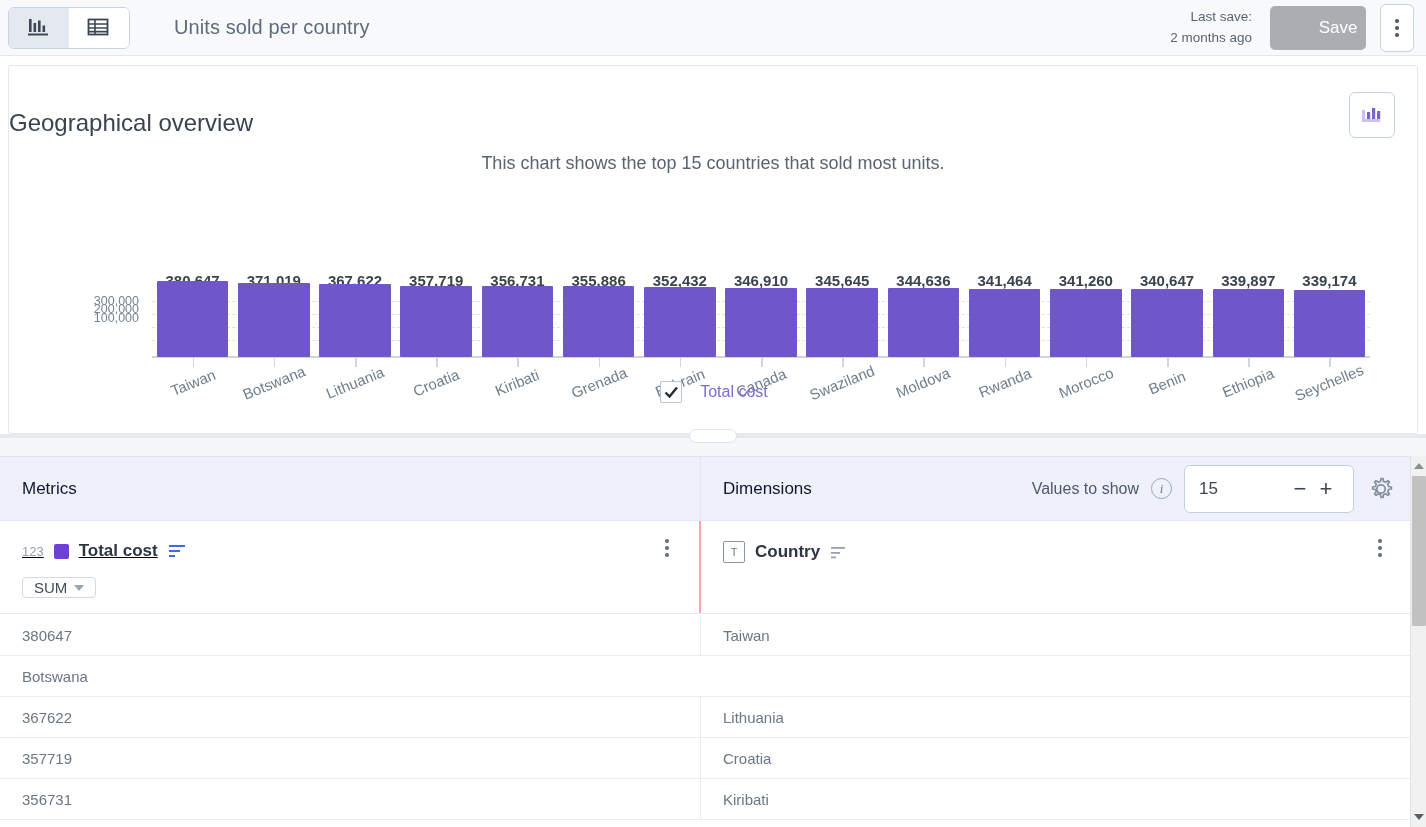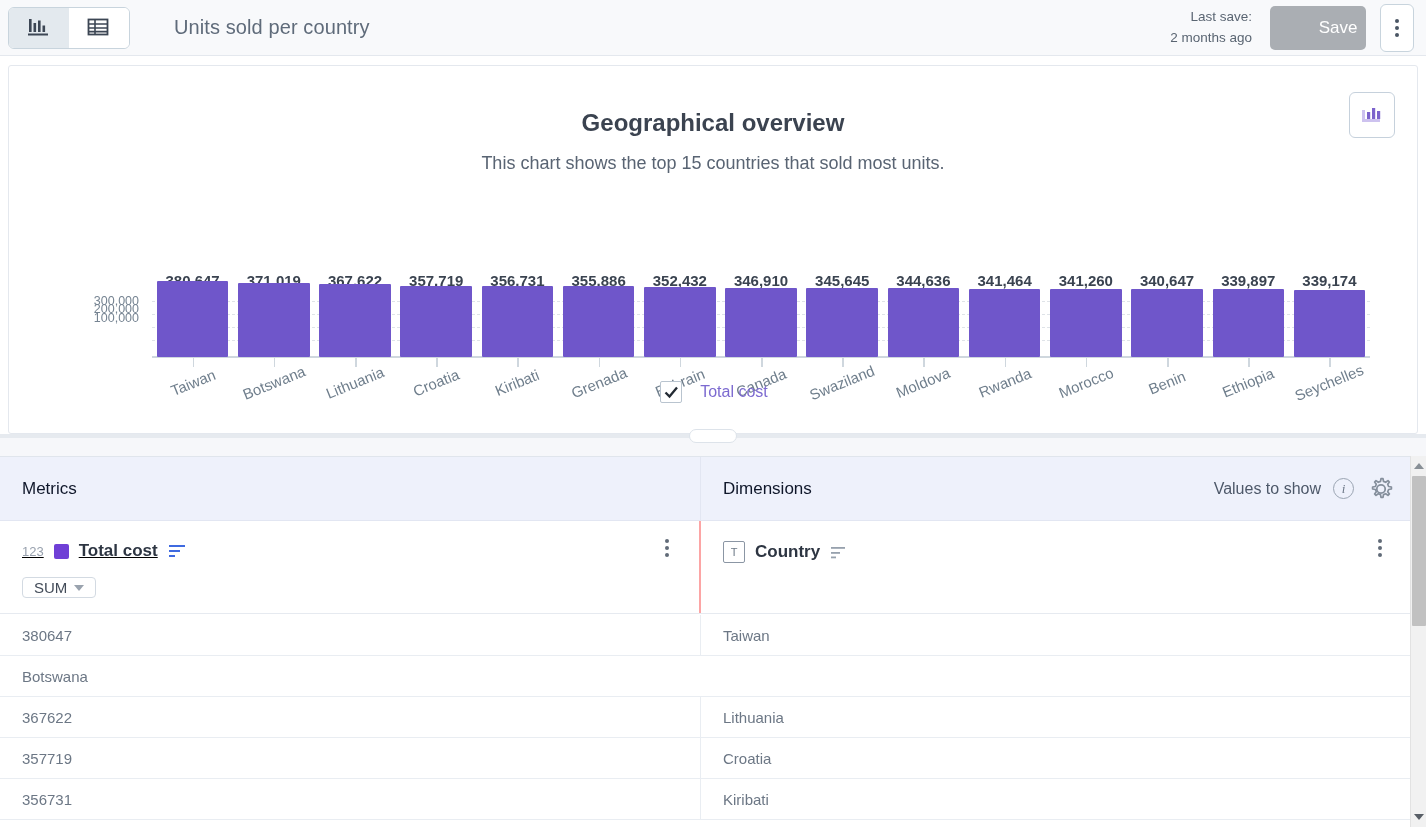--- a/index.html
+++ b/index.html
@@ -65,22 +65,22 @@
     border: 1px solid #e4e8ee;
     border-radius: 3px;
   }
   .chart-icon-btn {
     position: absolute; top: 26px; right: 22px;
     width: 46px; height: 46px; border-radius: 6px;
     border: 1px solid #c6d1dc; background: #fff;
     display: flex; align-items: center; justify-content: center; cursor: pointer;
   }
   .chart-title {
-    text-align: center; margin-top: 43px;
-    font-size: 24px; color: #3b4350; font-weight: bold;
+    margin-top: 43px;
+    font-size: 24px; color: #3b4350; font-weight: normal;
   }
   .chart-sub {
     text-align: center; margin-top: 16px;
     font-size: 18px; color: #596473;
   }
 
   
   .plot {
     position: absolute; left: 0; top: 140px; width: 1410px; height: 160px;
   }
@@ -449,20 +449,25 @@
 
   <div class="bt-head">
     <div class="col-metrics">
       <div class="head-title">Metrics</div>
     </div>
     <div class="col-dims">
       <div class="head-title">Dimensions</div>
       <div class="vts-wrap">
         <div class="vts-label">Values to show</div>
         <div class="info-icon">i</div>
+        <div class="stepper">
+          <div class="stepper-val">15</div>
+          <div class="stepper-btn">−</div>
+          <div class="stepper-btn">+</div>
+        </div>
         <div class="gear-btn">
           <svg width="26" height="26" viewBox="0 0 26 26">
             <circle cx="13" cy="13" r="4.2" fill="none" stroke="#858f9c" stroke-width="1.8"></circle>
             <path d="M13 2.6 l2 0 .5 2.8 2.2 .9 2.3-1.7 1.4 1.4 -1.7 2.3 .9 2.2 2.8 .5 0 2 -2.8 .5 -.9 2.2 1.7 2.3 -1.4 1.4 -2.3-1.7 -2.2 .9 -.5 2.8 -2 0 -.5-2.8 -2.2-.9 -2.3 1.7 -1.4-1.4 1.7-2.3 -.9-2.2 -2.8-.5 0-2 2.8-.5 .9-2.2 -1.7-2.3 1.4-1.4 2.3 1.7 2.2-.9z" fill="none" stroke="#858f9c" stroke-width="1.7" stroke-linejoin="round"></path>
           </svg>
         </div>
       </div>
     </div>
   </div>
 

